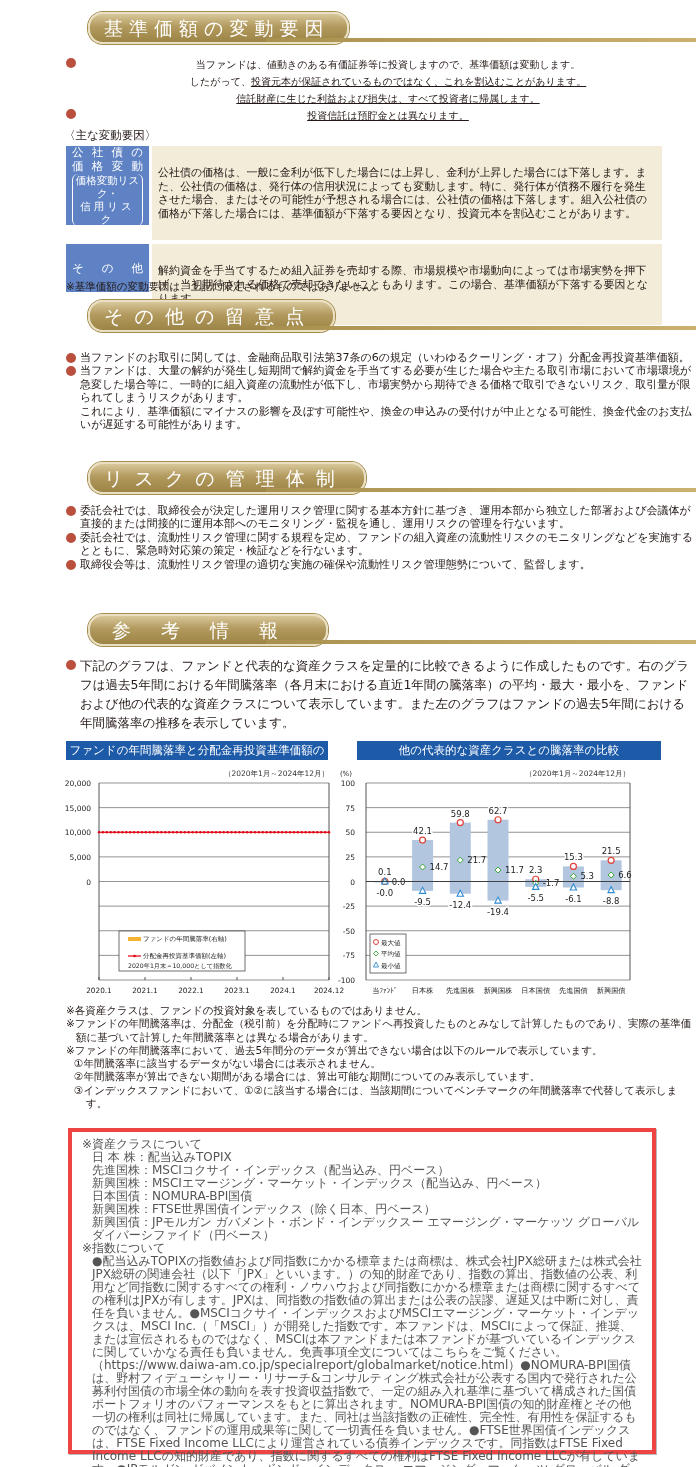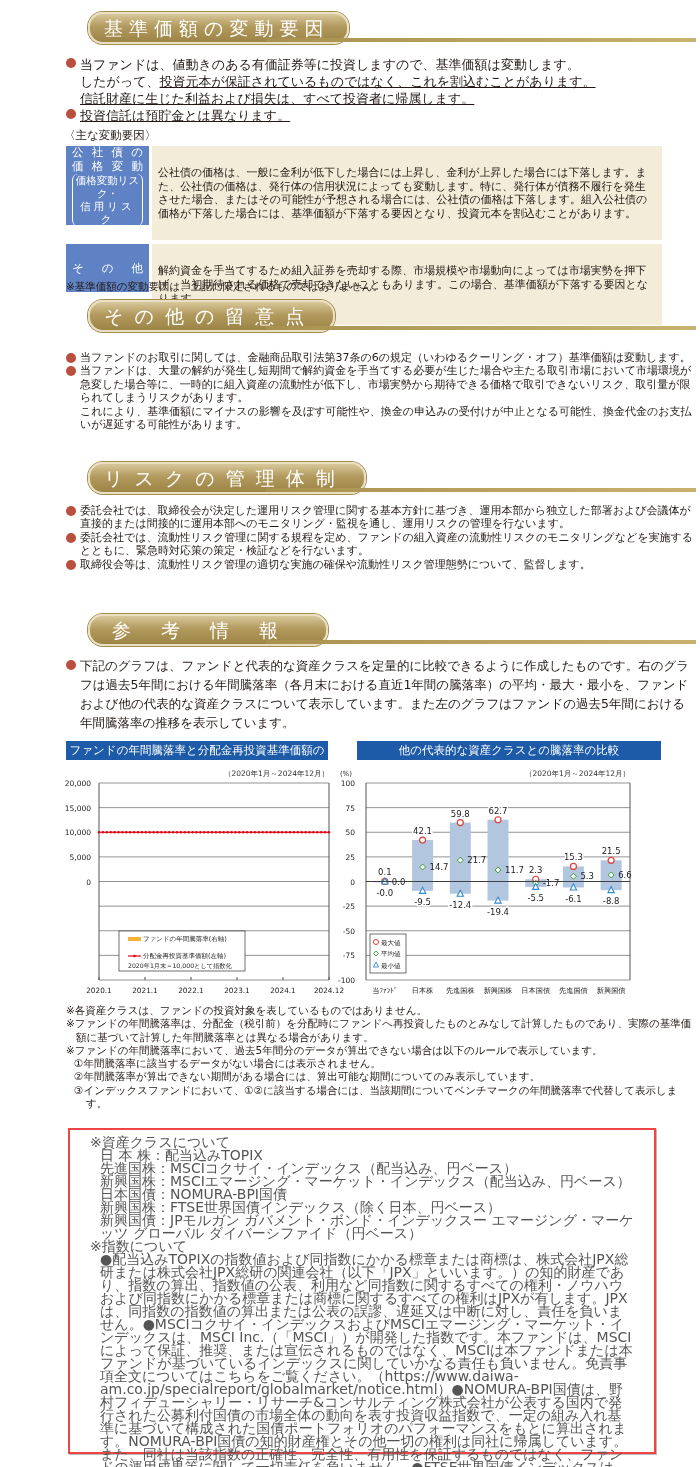--- a/index.html
+++ b/index.html
@@ -5,30 +5,30 @@
   html,body{margin:0;padding:0;background:#fff;}
   body{width:700px;height:1467px;position:relative;overflow:hidden;font-family:"DejaVu Sans","Liberation Sans",sans-serif;color:#231815;}
   .banner{position:absolute;left:66px;height:30px;width:630px;}
   .banner .pill{position:absolute;left:0;top:0;height:28px;padding:0 18px 0 14px;border-radius:15px;
      background:linear-gradient(#d8c79a 0%,#b29a5e 45%,#9c8346 100%);border:2px solid #e9dfc2;box-shadow:0 0 0 1px #a68c4e;
      color:#fff;font-size:19px;line-height:28px;letter-spacing:6px;white-space:nowrap;margin-left:22px;}
   .banner .rule{position:absolute;left:200px;right:0;bottom:0;height:4px;background:linear-gradient(90deg,#a8904f,#c9b16f);}
   .para{position:absolute;left:66px;width:630px;font-size:11.5px;line-height:14px;}
   .bul{position:relative;padding-left:14px;}
   .bul .dot{position:absolute;left:0;top:2px;width:10px;height:10px;border-radius:50%;background:#b94f3c;}
-  .big{font-size:13px;line-height:17px;}
+  .big{font-size:10px;line-height:17px;text-align:center;}
   .u{text-decoration:underline;font-weight:normal;}
   .risk-table{position:absolute;left:66px;top:146px;width:596px;}
   .risk-row{display:flex;margin-bottom:4px;}
   .risk-lbl{width:83px;background:#5e82c3;color:#fff;font-size:11.5px;line-height:14px;display:flex;flex-direction:column;justify-content:center;padding:4px 6px;box-sizing:border-box;}
   .risk-lbl .spread{display:flex;justify-content:space-between;}
   .risk-txt{flex:1;background:#f2ecd9;font-size:11px;line-height:13.6px;padding:20px 6px;margin-left:3px;}
   .small{font-size:10.5px;line-height:13px;}
   .chart-title{position:absolute;height:19px;background:#1d5aa8;color:#fff;font-size:11.5px;line-height:19px;text-align:center;}
-  .note-box{position:absolute;left:68px;top:1128px;width:588px;height:326px;border:2px solid #ef4444;box-shadow:1px 1px 0 #bbb;font-size:14px;line-height:13px;color:#555;padding:6px 20px;box-sizing:border-box;}
+  .note-box{position:absolute;left:68px;top:1128px;width:588px;height:326px;border:4px solid #ef4444;box-shadow:1px 1px 0 #bbb;font-size:12px;line-height:13px;color:#555;padding:6px 10px;box-sizing:border-box;}
   .note-box .row{padding-left:10px;}
   .note-box .ind{padding-left:10px;}
   svg text{font-family:"DejaVu Sans","Liberation Sans",sans-serif;}
 </style>
 </head>
 <body>
 
 <div class="banner" style="top:12px">
   <div class="pill">基準価額の変動要因</div>
   <div class="rule"></div>
@@ -82,21 +82,21 @@
     <div class="risk-txt">解約資金を手当てするため組入証券を売却する際、市場規模や市場動向によっては市場実勢を押下げ、当初期待される価格で売却できないこともあります。この場合、基準価額が下落する要因となります。</div>
   </div>
 </div>
 <div class="para small" style="top:280px">※基準価額の変動要因は、上記に限定されるものではありません。</div>
 
 <div class="banner" style="top:300px">
   <div class="pill" style="letter-spacing:11px">その他の留意点</div>
   <div class="rule"></div>
 </div>
 <div class="para" style="top:351px;font-size:11px;line-height:13.4px">
-  <div class="bul"><span class="dot"></span><span>当ファンドのお取引に関しては、金融商品取引法第37条の6の規定（いわゆるクーリング・オフ）基準価額は変動します。</span></div>
+  <div class="bul"><span class="dot"></span><span>当ファンドのお取引に関しては、金融商品取引法第37条の6の規定（いわゆるクーリング・オフ）分配金再投資基準価額。</span></div>
   <div class="bul"><span class="dot"></span><span>当ファンドは、大量の解約が発生し短期間で解約資金を手当てする必要が生じた場合や主たる取引市場において市場環境が急変した場合等に、一時的に組入資産の流動性が低下し、市場実勢から期待できる価格で取引できないリスク、取引量が限られてしまうリスクがあります。</span><br><span>これにより、基準価額にマイナスの影響を及ぼす可能性や、換金の申込みの受付けが中止となる可能性、換金代金のお支払いが遅延する可能性があります。</span></div>
 </div>
 
 <div class="banner" style="top:462px">
   <div class="pill" style="letter-spacing:11px">リスクの管理体制</div>
   <div class="rule"></div>
 </div>
 <div class="para" style="top:504px;font-size:11px;line-height:13.4px">
   <div class="bul"><span class="dot"></span><span>委託会社では、取締役会が決定した運用リスク管理に関する基本方針に基づき、運用本部から独立した部署および会議体が直接的または間接的に運用本部へのモニタリング・監視を通し、運用リスクの管理を行ないます。</span></div>
   <div class="bul"><span class="dot"></span><span>委託会社では、流動性リスク管理に関する規程を定め、ファンドの組入資産の流動性リスクのモニタリングなどを実施するとともに、緊急時対応策の策定・検証などを行ないます。</span></div>

